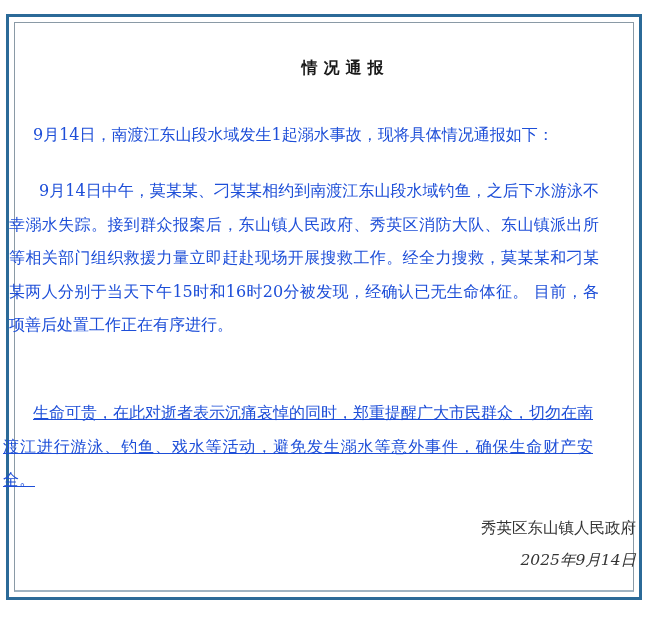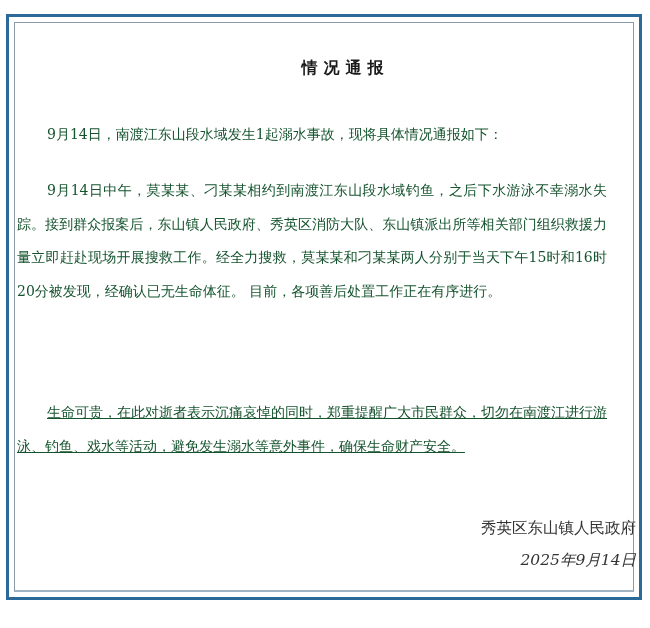--- a/index.html
+++ b/index.html
@@ -5,24 +5,24 @@
     html, body { margin:0; padding:0; background:#ffffff; }
     body { width:650px; height:628px; position:relative; overflow:hidden;
       font-family:"DejaVu Serif","Liberation Serif", serif; color:#2a2a2a; }
     .outer { position:absolute; left:6px; top:14px; width:630px; height:580px;
       border:3px solid #2b6a98; box-sizing:content-box; }
     .inner { position:absolute; left:5px; top:5px; right:5px; bottom:5px;
       border:1px solid #8a9aa6; border-bottom:2px solid #9fb3c2; }
     .title { position:absolute; left:0; right:0; top:58px; text-align:center;
       font-family:"DejaVu Sans","Liberation Sans", sans-serif; font-weight:bold;
       font-size:16px; letter-spacing:6px; color:#1a1a1a;padding-left:41px; }
-    .para { position:absolute; left:17px; width:590px; font-size:14px;
-      line-height:33.5px; text-align:justify; color:#14532d; }
+    .para { position:absolute; left:3px; width:590px; font-size:16px;
+      line-height:33.5px; text-align:justify; color:#1d4ed8; }
     .p1 { top:118px; }
-    .p2 { top:174px; }
+    .p2 { top:174px;margin-left:6px; }
     .p3 { top:396px;text-decoration:underline; }
     .indent { display:inline-block; width:30px; }
     .sign { position:absolute; right:14px; font-size:15.5px; color:#333; }
     .org { top:518px; }
     .date { top:550px;font-style:italic; }
   </style>
 </head>
 <body>
 
 <div class="outer">

